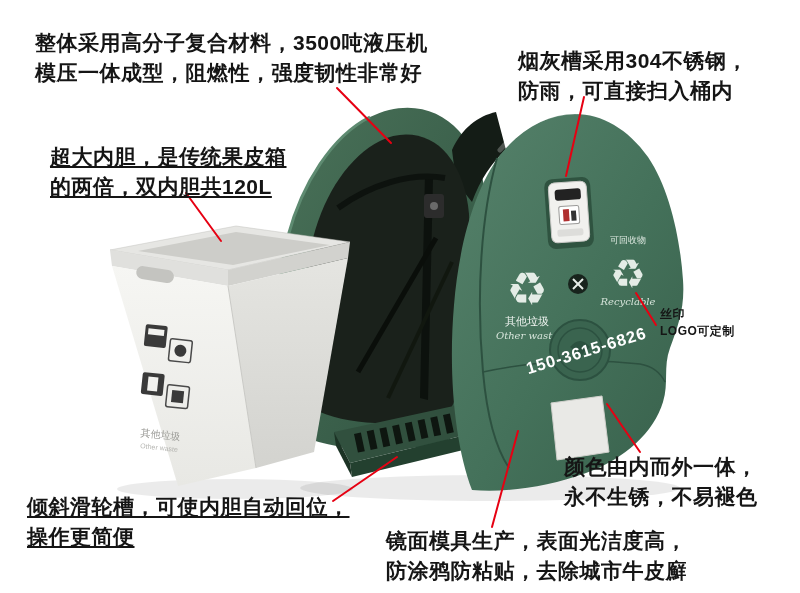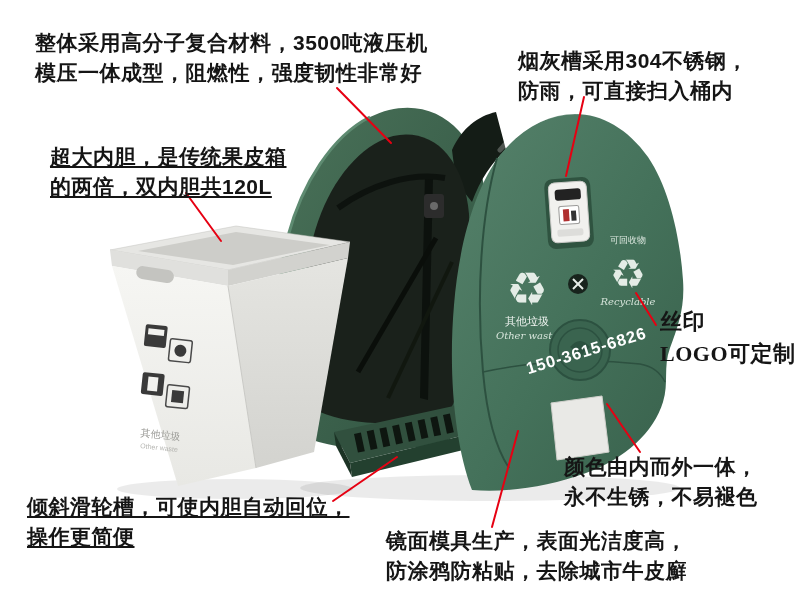--- a/index.html
+++ b/index.html
@@ -5,21 +5,21 @@
   html,body{margin:0;padding:0;background:#fff;}
   .stage{
     position:relative;width:800px;height:593px;background:#fff;overflow:hidden;
     font-family:"Liberation Sans",sans-serif;
   }
   .stage svg{position:absolute;left:0;top:0;}
   .ann{
     position:absolute;font-weight:bold;font-size:21px;line-height:1.45;
     color:#151515;white-space:pre-line;letter-spacing:0.5px;
   }
-  .ann-silkscreen{font-size:22px;font-family:Liberation Serif, serif;}
+  .ann-silkscreen{font-size:12px;}
 </style>
 </head>
 <body>
 
 <div class="stage">
 
   <svg width="800" height="593" viewBox="0 0 800 593">
     <defs>
       <linearGradient id="gradShell" x1="0" y1="0" x2="1" y2="1">
         <stop offset="0" stop-color="#56826B"></stop>

